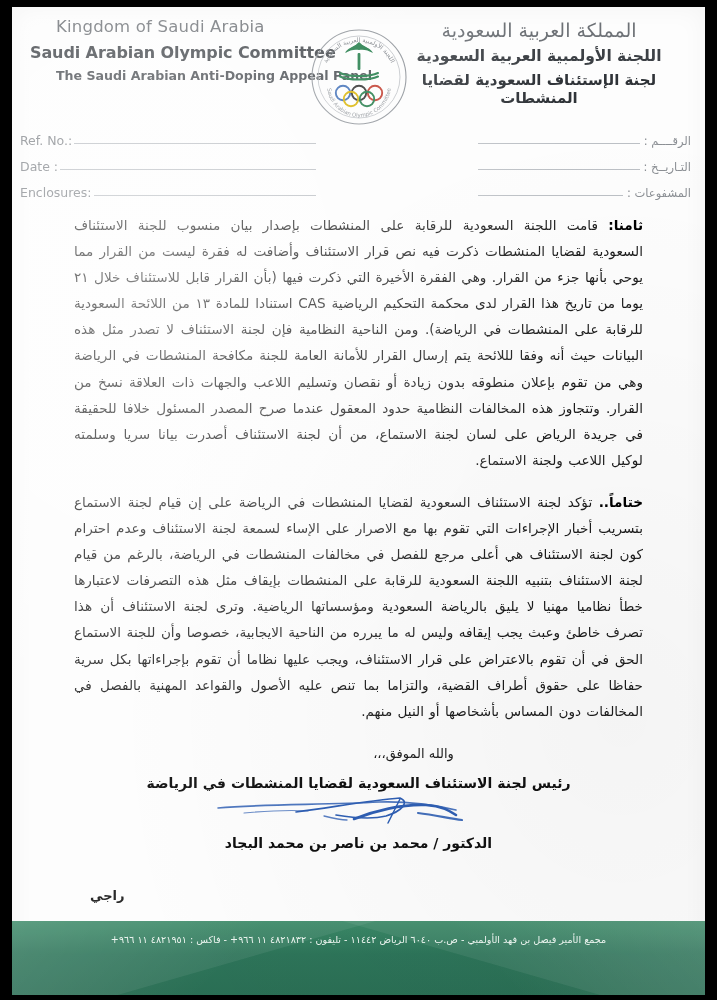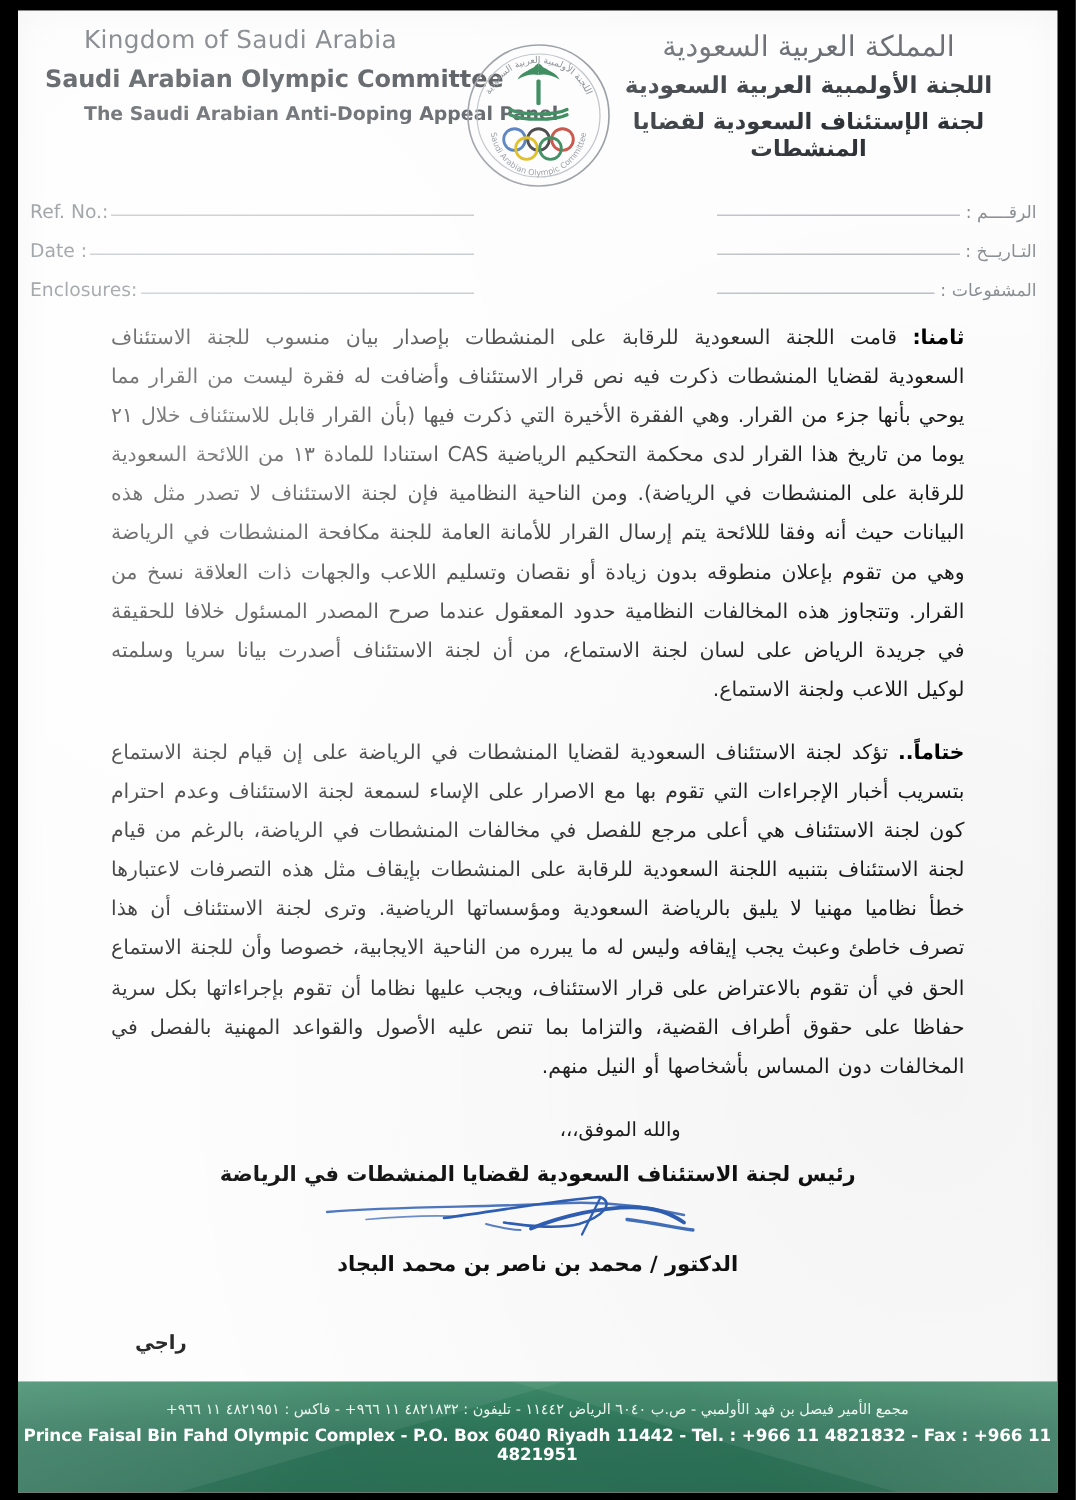--- a/index.html
+++ b/index.html
@@ -402,17 +402,16 @@
         </div>
 
         <div class="sig-name">الدكتور / محمد بن ناصر بن محمد البجاد</div>
       </div>
     </div>
 
     <div class="margin-note">راجي</div>
 
     <div class="footer">
       <div class="f-ar">مجمع الأمير فيصل بن فهد الأولمبي - ص.ب ٦٠٤٠ الرياض ١١٤٤٢ - تليفون : ٤٨٢١٨٣٢ ١١ ٩٦٦+ - فاكس : ٤٨٢١٩٥١ ١١ ٩٦٦+</div>
-      <div class="f-en">Prince Faisal Bin Fahd Olympic Complex - P.O. Box 6040  Riyadh 11442 - Tel. : +966 11 4821832 -  Fax : +966 11 4821951</div>
     </div>
 
   </div>
 </div>
 
 </body></html>

